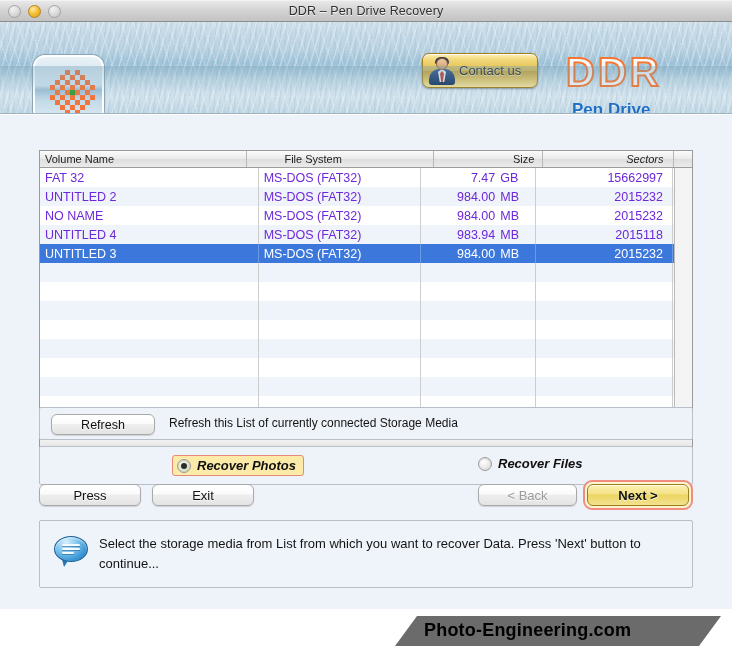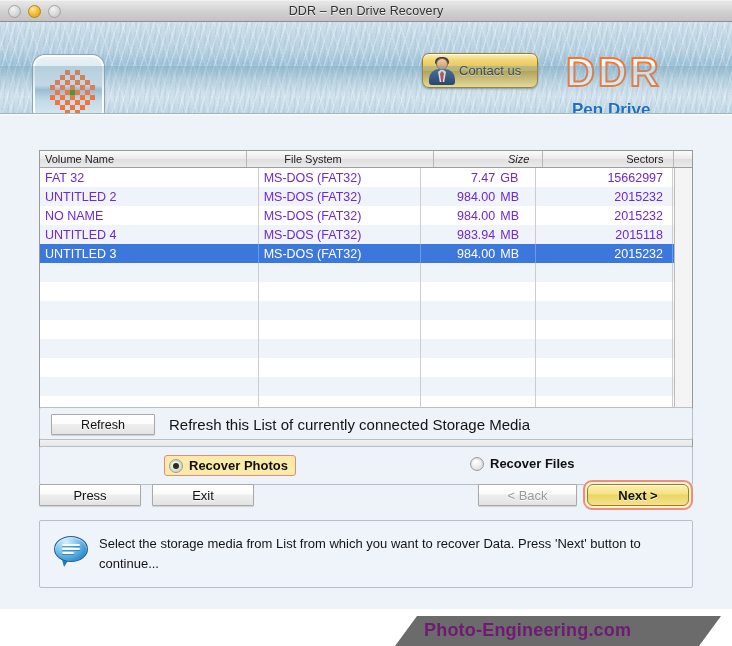--- a/index.html
+++ b/index.html
@@ -164,22 +164,22 @@
   }
   .thead { display: flex; height: 17px;
     background: linear-gradient(to bottom, #fbfbfb 0%, #ebebeb 48%, #dedede 50%, #eaeaea 100%);
     border-bottom: 1px solid #9d9d9d;
     font-size: 11px; color: #1c1c1c;
   }
   .th { display: flex; align-items: center; height: 100%;
     border-right: 1px solid #b6b6b6; padding: 0 5px; white-space: nowrap; cursor: pointer; }
   .th.c0 { width: 219px; }
   .th.c1 { width: 163px; margin-left: 32px; }
-  .th.c2 { width: 115px; justify-content: flex-end; padding-right: 13px; font-style: italic; }
-  .th.c3 { width: 137px; justify-content: flex-end; padding-right: 9px; }
+  .th.c2 { width: 115px; justify-content: flex-end; padding-right: 8px; }
+  .th.c3 { width: 137px; justify-content: flex-end; padding-right: 9px; font-style: italic; }
   .th.c4 { width: 19px; border-right: none; }
 
   .tbody { position: relative; }
   .trow { display: flex; height: 19px; font-size: 12.5px; color: #6d28d9; }
   .trow.odd  { background: #ffffff; }
   .trow.even { background: #eff3fa; }
   .trow.sel  { background: #3c78dc; color: #ffffff; }
   .td { display: flex; align-items: center; height: 100%;
     border-right: 1px solid #cdcdcd; padding: 0 5px; white-space: nowrap; overflow: hidden; }
   .trow.sel .td { border-right-color: #6b9ae8; }
@@ -208,54 +208,54 @@
     border: 1px solid #b9bfc9;
     border-radius: 2px;
   }
   .refresh-panel { left: 39px; top: 292px; width: 654px; height: 33px; }
   .mode-panel    { left: 39px; top: 331px; width: 654px; height: 39px; }
   .msg-panel     { left: 39px; top: 405px; width: 654px; height: 68px; background: #eff3fa; }
 
   
   .btn {
     position: absolute;
-    border-radius: 1px;
+    border-radius: 6px;
     border: 1px solid #a9a9a9;
     background: linear-gradient(to bottom, #ffffff 0%, #fbfbfb 45%, #eeeeee 50%, #e3e3e3 100%);
     box-shadow: inset 0 1px 0 #ffffff, 0 1px 1px rgba(0,0,0,.14);
     font-size: 13px; color: #111; cursor: pointer;
     display: flex; align-items: center; justify-content: center;
     text-shadow: 0 1px 0 rgba(255,255,255,.7);
   }
   .btn.disabled { color: #9b9b9b; }
   .btn-refresh { left: 11px; top: 6px; width: 104px; height: 21px; font-size: 12.5px; }
   .refresh-text {
     position: absolute; left: 129px; top: 8px;
-    font-size: 15px; color: #131313;
+    font-size: 12px; color: #131313;
   }
 
   .btn-help { left: 39px; top: 484px; width: 102px; height: 22px; }
   .btn-exit { left: 152px; top: 484px; width: 102px; height: 22px; }
   .btn-back { left: 478px; top: 484px; width: 99px; height: 22px; }
 
   .next-wrap {
     position: absolute; left: 583px; top: 480px; width: 110px; height: 30px;
     border: 2px solid #ef8e7f; border-radius: 9px;
     background: #fdf3cf; padding: 2px;
   }
   .btn-next {
     position: relative; left: 0; top: 0; width: 100%; height: 100%;
     border-radius: 6px; border: 1px solid #9c7d1a;
     background: linear-gradient(to bottom, #fbf0b0 0%, #f4e287 45%, #ecd55f 50%, #f3e291 100%);
     box-shadow: inset 0 1px 0 rgba(255,255,255,.8);
     font-weight: bold; font-size: 13px;
   }
 
   
-  .radio-row { position: absolute; left: 0; top: 0; width: 100%; height: 100%; }
+  .radio-row { position: absolute; left: 8px; top: 0; width: 100%; height: 100%; font-style: italic; }
   .radio-item { position: absolute; display: flex; align-items: center; cursor: pointer; }
   .radio-photos { left: 124px; top: 8px; padding: 2px 7px 2px 4px;
       background: #fbeaa8; border: 1.5px solid #e88a78; border-radius: 3px; }
   .radio-files  { left: 430px; top: 9px; }
   .rdot {
     width: 14px; height: 14px; border-radius: 50%;
     background: radial-gradient(circle at 38% 30%, #ffffff 0%, #eeeeee 45%, #d2d2d2 100%);
     border: 1px solid #9b9b9b; flex: none; position: relative;
     box-shadow: inset 0 1px 1px rgba(0,0,0,.12);
   }
@@ -307,21 +307,21 @@
     background: #6b6b6b;
     clip-path: polygon(22px 0, 100% 0, 100% 100%, 0 100%);
   }
   .footer-band:before {
     content:""; position: absolute; right: -1px; top: 0; width: 34px; height: 100%;
     background: #ffffff;
     clip-path: polygon(22px 0, 100% 0, 100% 100%, 0 100%);
   }
   .footer-text {
     position: absolute; left: 424px; top: 620px;
-    font-size: 18px; font-weight: bold; color: #701a75; letter-spacing: .2px;
+    font-size: 18px; font-weight: bold; color: #000000; letter-spacing: .2px;
   }
 </style>
 </head>
 <body>
 
 <div class="window">
 
   <div class="titlebar">
     <div class="traffic">
       <span class="light gray"></span>

